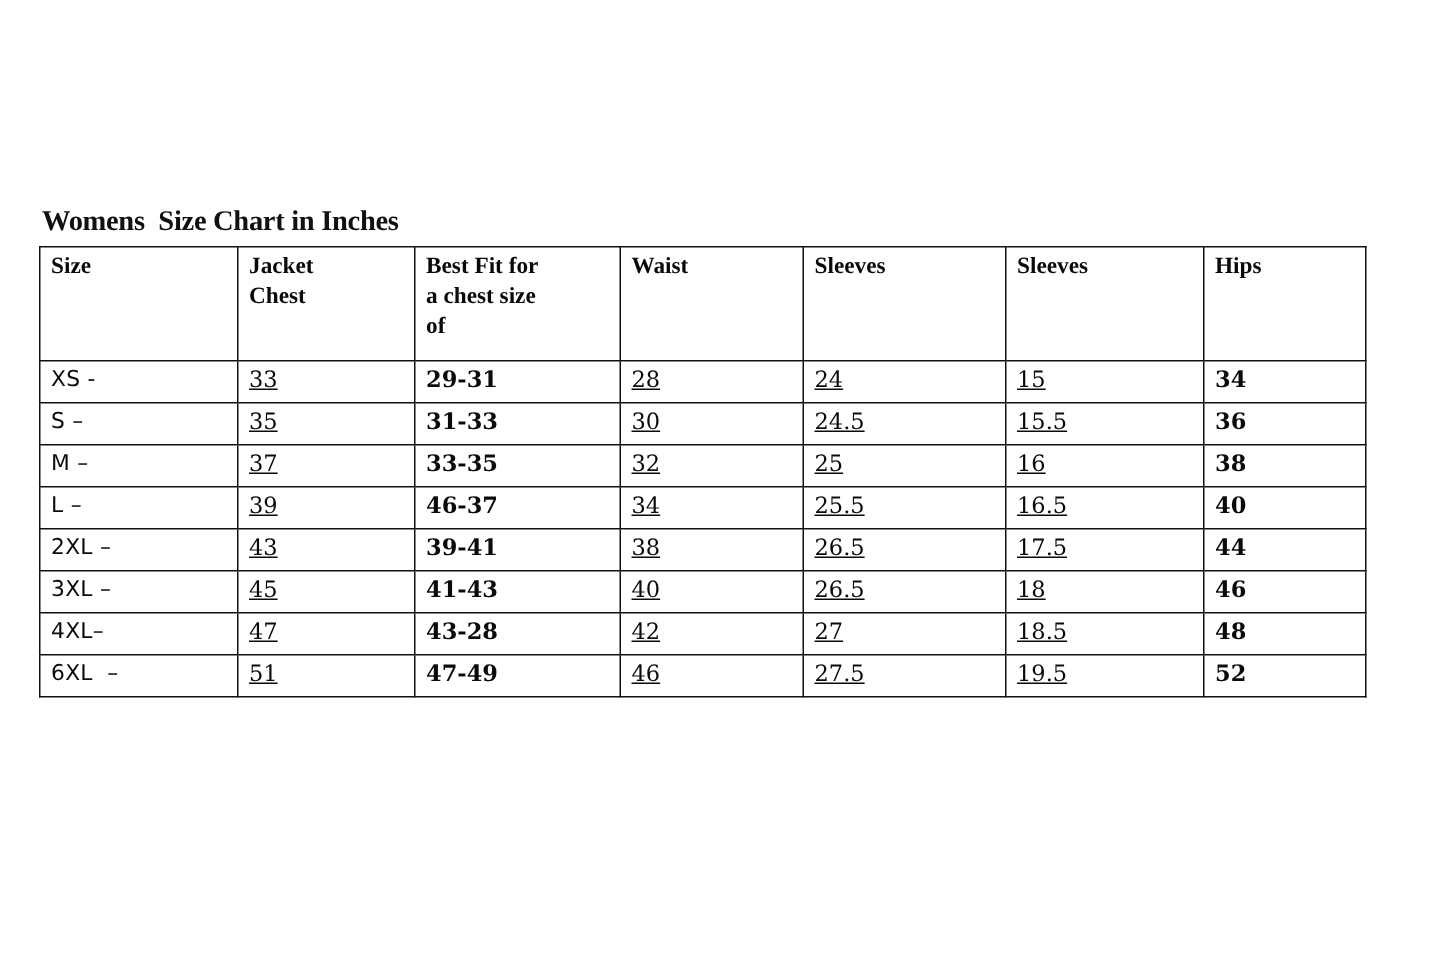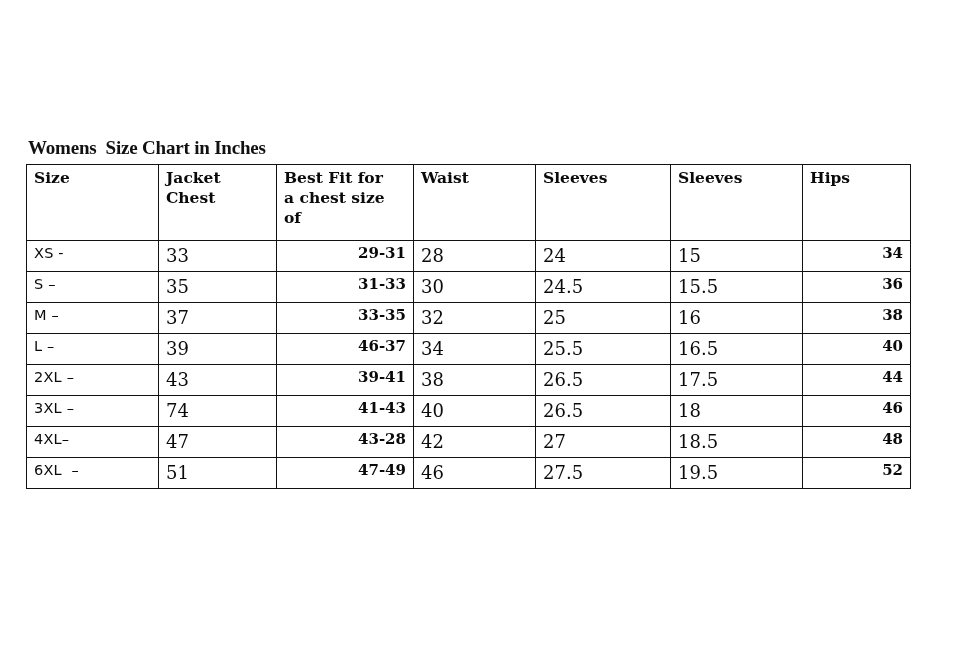--- a/index.html
+++ b/index.html
@@ -53,40 +53,41 @@
   thead th {
     font-family: "DejaVu Serif", serif;
     font-weight: bold;
     font-size: 15.5px;
     height: 68px;
     vertical-align: top;
   }
   thead th .hdr {
     display: block;
     white-space: pre-line;
+    font-family: Liberation Serif, serif;
   }
   tbody td {
     height: 20px;
   }
   tbody td.size-cell {
     font-family: "DejaVu Sans", sans-serif;
     font-weight: normal;
     font-size: 14.5px;
     letter-spacing: 0.2px;
     margin-top: 10px;
   }
   tbody td.plain {
     font-family: "DejaVu Serif", serif;
-    font-size: 18px;
+    font-size: 15px;
+    text-decoration: underline;
   }
   tbody td.bold {
     font-family: "DejaVu Serif", serif;
     font-weight: bold;
     font-size: 15px;
-    text-align: right;
   }
   
   col.c0 { width: 132px; }
   col.c1 { width: 118px; }
   col.c2 { width: 137px; }
   col.c3 { width: 122px; }
   col.c4 { width: 135px; }
   col.c5 { width: 132px; }
   col.c6 { width: 108px; }
 </style>
@@ -175,21 +176,21 @@
           <td class="size-cell">2XL –</td>
           <td class="plain">43</td>
           <td class="bold">39-41</td>
           <td class="plain">38</td>
           <td class="plain">26.5</td>
           <td class="plain">17.5</td>
           <td class="bold">44</td>
         </tr>
         <tr>
           <td class="size-cell">3XL –</td>
-          <td class="plain">74</td>
+          <td class="plain">45</td>
           <td class="bold">41-43</td>
           <td class="plain">40</td>
           <td class="plain">26.5</td>
           <td class="plain">18</td>
           <td class="bold">46</td>
         </tr>
         <tr>
           <td class="size-cell">4XL–</td>
           <td class="plain">47</td>
           <td class="bold">43-28</td>

